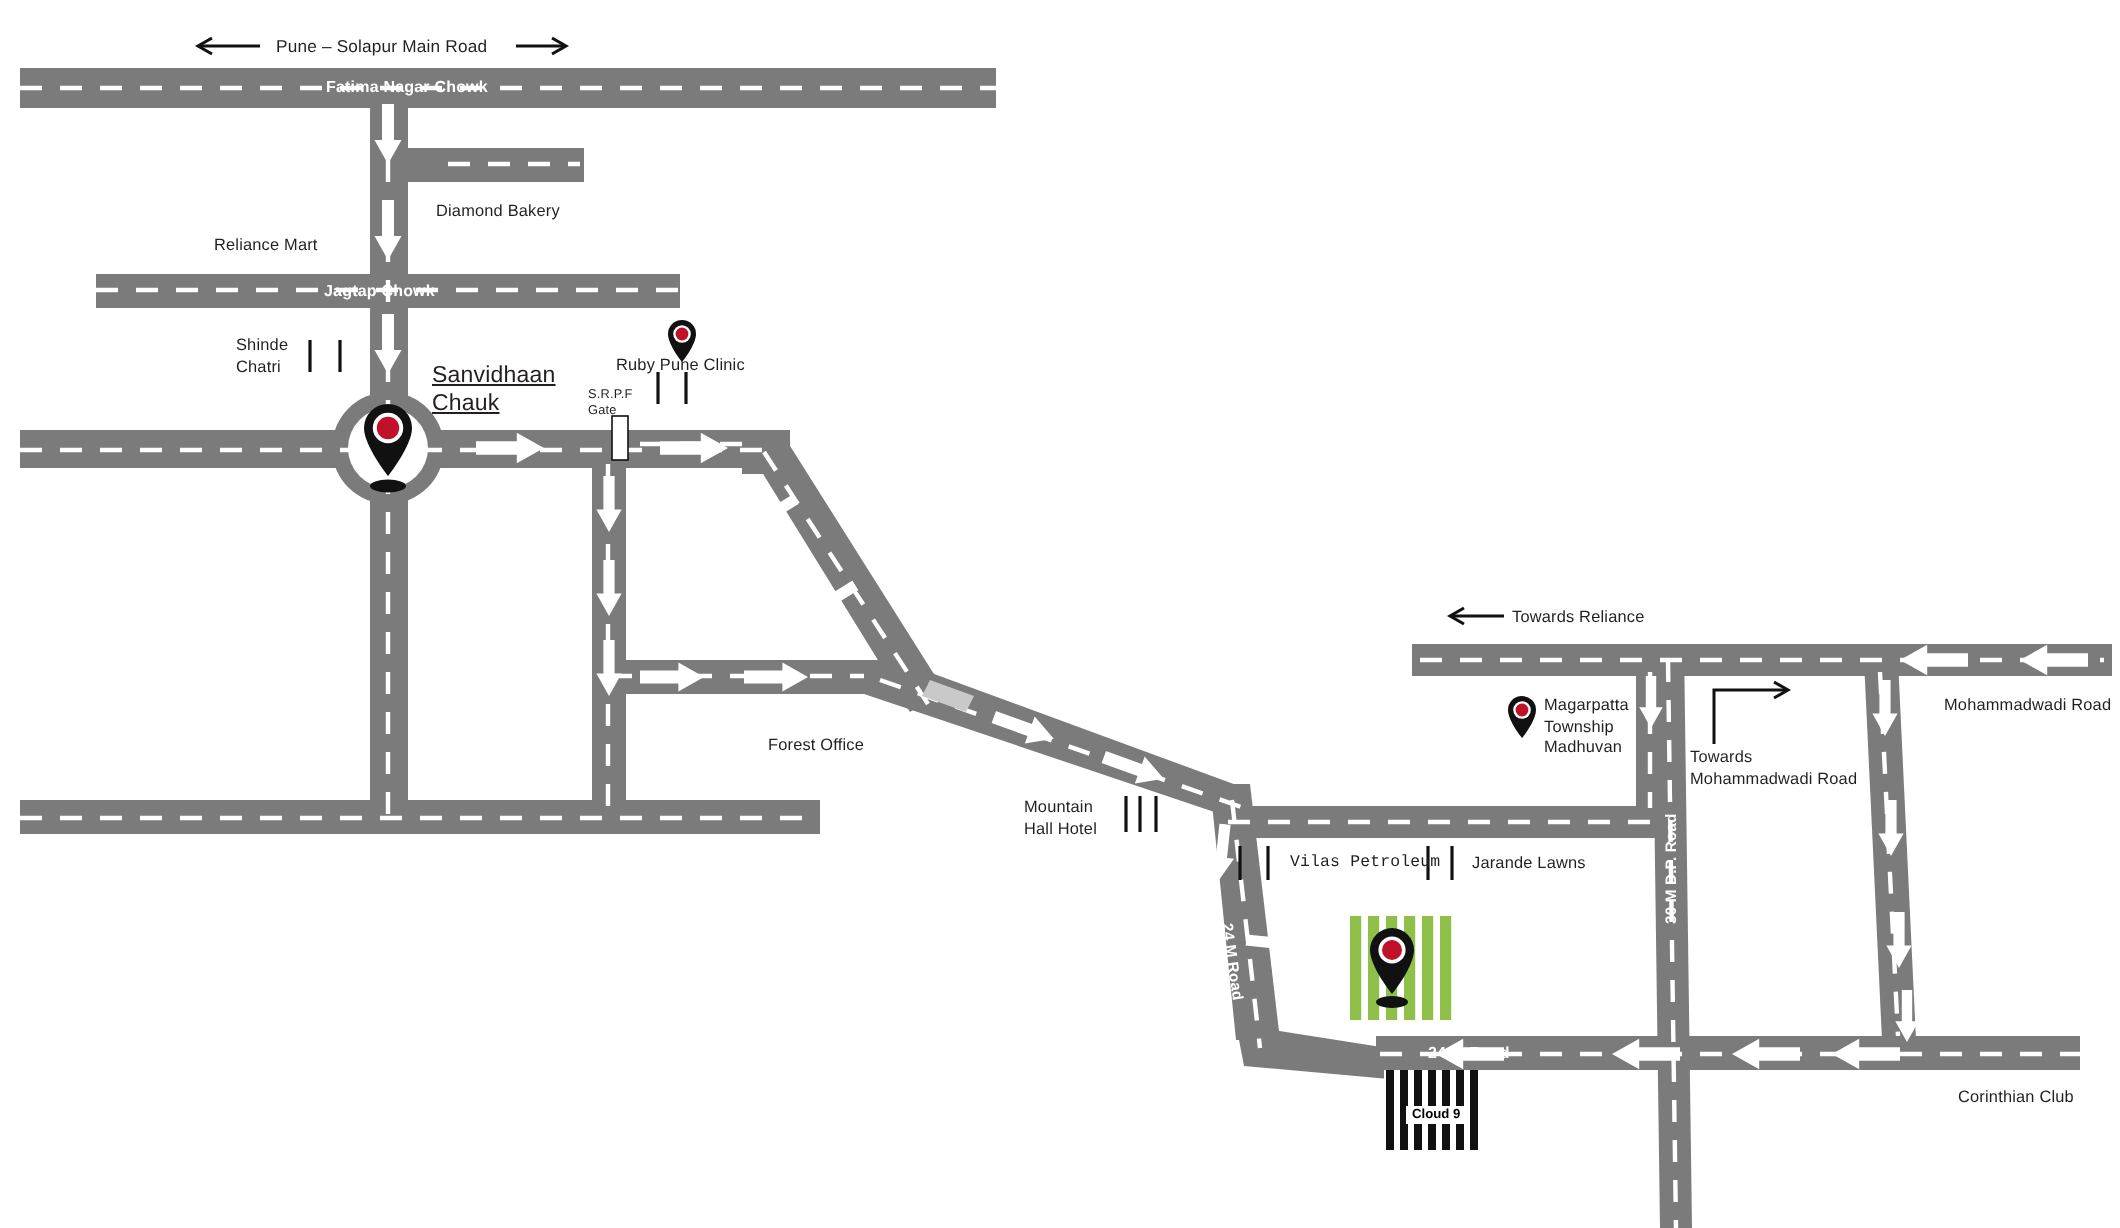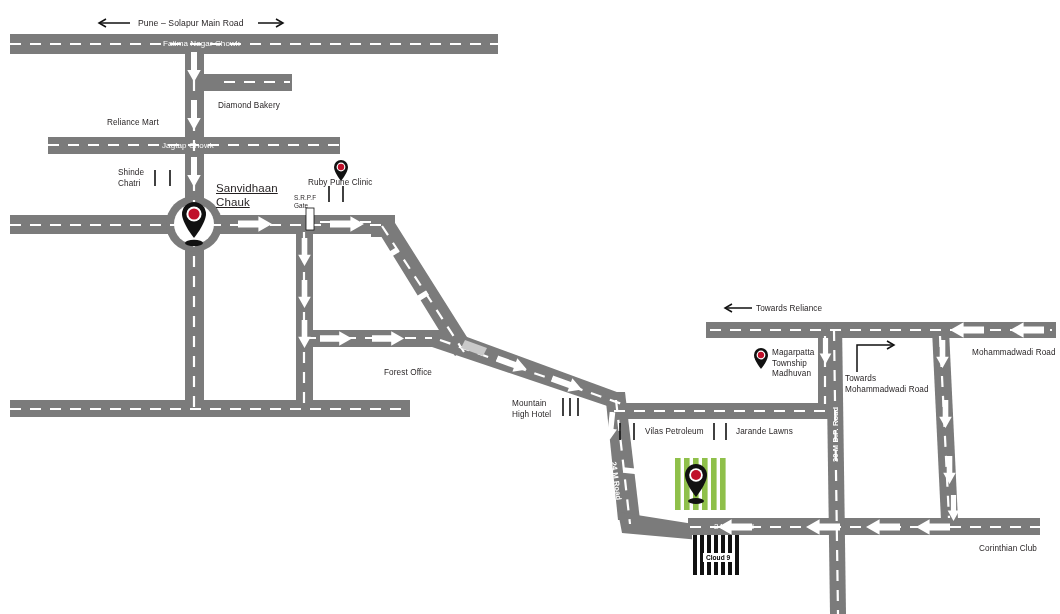--- a/index.html
+++ b/index.html
@@ -1,20 +1,20 @@
 <!DOCTYPE html>
 <html><head>
 <meta charset="utf-8">
 <style>
   html,body{margin:0;padding:0;background:#ffffff;}
   body{font-family:"Liberation Sans","DejaVu Sans",sans-serif;}
   #map-root{position:relative;width:1060px;height:614px;background:#ffffff;overflow:hidden;}
   #map-svg{position:absolute;left:0;top:0;width:1060px;height:614px;}
   .lbl{position:absolute;color:#231f20;font-size:8.2px;line-height:1.28;white-space:pre;letter-spacing:.1px;}
-  .lbl-road-name{color:#ffffff;font-size:8px;font-weight:400;}
+  .lbl-road-name{color:#ffffff;font-size:8px;font-weight:700;}
   .lbl-onroad-v{color:#ffffff;font-size:7.6px;font-weight:600;}
   .big{font-size:11.5px;line-height:1.25;}
   .mid{font-size:8.6px;}
   .small{font-size:6.4px;line-height:1.2;}
   .sigma-title{position:absolute;font-size:14.5px;line-height:1.32;color:#3b3b3b;letter-spacing:.4px;font-weight:400;}
   .sigma-title b{font-weight:700;color:#1b1b1b;}
   .cloud9-label{position:absolute;background:#ffffff;color:#000;font-size:6.6px;font-weight:700;padding:1px 3px;white-space:nowrap;}
 </style>
 </head>
 <body>
@@ -242,22 +242,22 @@
   <div class="lbl" style="left:107px;top:118px;">Reliance Mart</div>
   <div class="lbl" style="left:118px;top:168px;">Shinde
 Chatri</div>
   <div class="lbl big" style="left:216px;top:181px;text-decoration:underline;">Sanvidhaan
 Chauk</div>
   <div class="lbl" style="left:308px;top:178px;">Ruby Pune Clinic</div>
   <div class="lbl small" style="left:294px;top:194px;">S.R.P.F
 Gate</div>
   <div class="lbl" style="left:384px;top:356px;margin-top:12px;">Forest Office</div>
   <div class="lbl" style="left:512px;top:399px;">Mountain
-High Hotel</div>
-  <div class="lbl" style="left:645px;top:427px;">Vilas Petroleum</div>
+Hall Hotel</div>
+  <div class="lbl" style="left:645px;top:427px;font-family:Liberation Mono, monospace;">Vilas Petroleum</div>
   <div class="lbl" style="left:736px;top:427px;">Jarande Lawns</div>
   <div class="lbl" style="left:772px;top:348px;">Magarpatta
 Township
 Madhuvan</div>
   <div class="lbl" style="left:979px;top:544px;">Corinthian Club</div>
   <div class="cloud9-label" style="left:703px;top:553px;">Cloud 9</div>
 
   <div class="lbl" style="left:972px;top:348px;text-align:center;">Mohammadwadi Road</div>
 
   <div class="lbl" style="left:756px;top:304px;">Towards Reliance</div>

